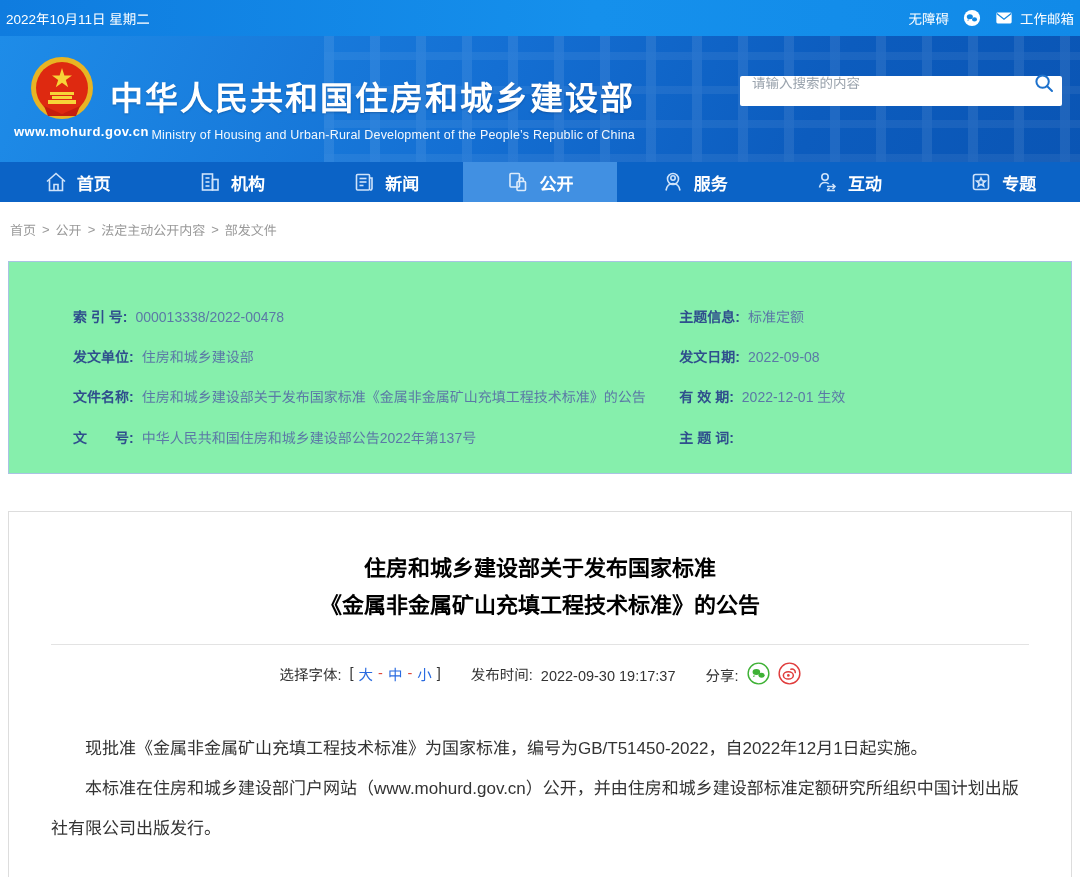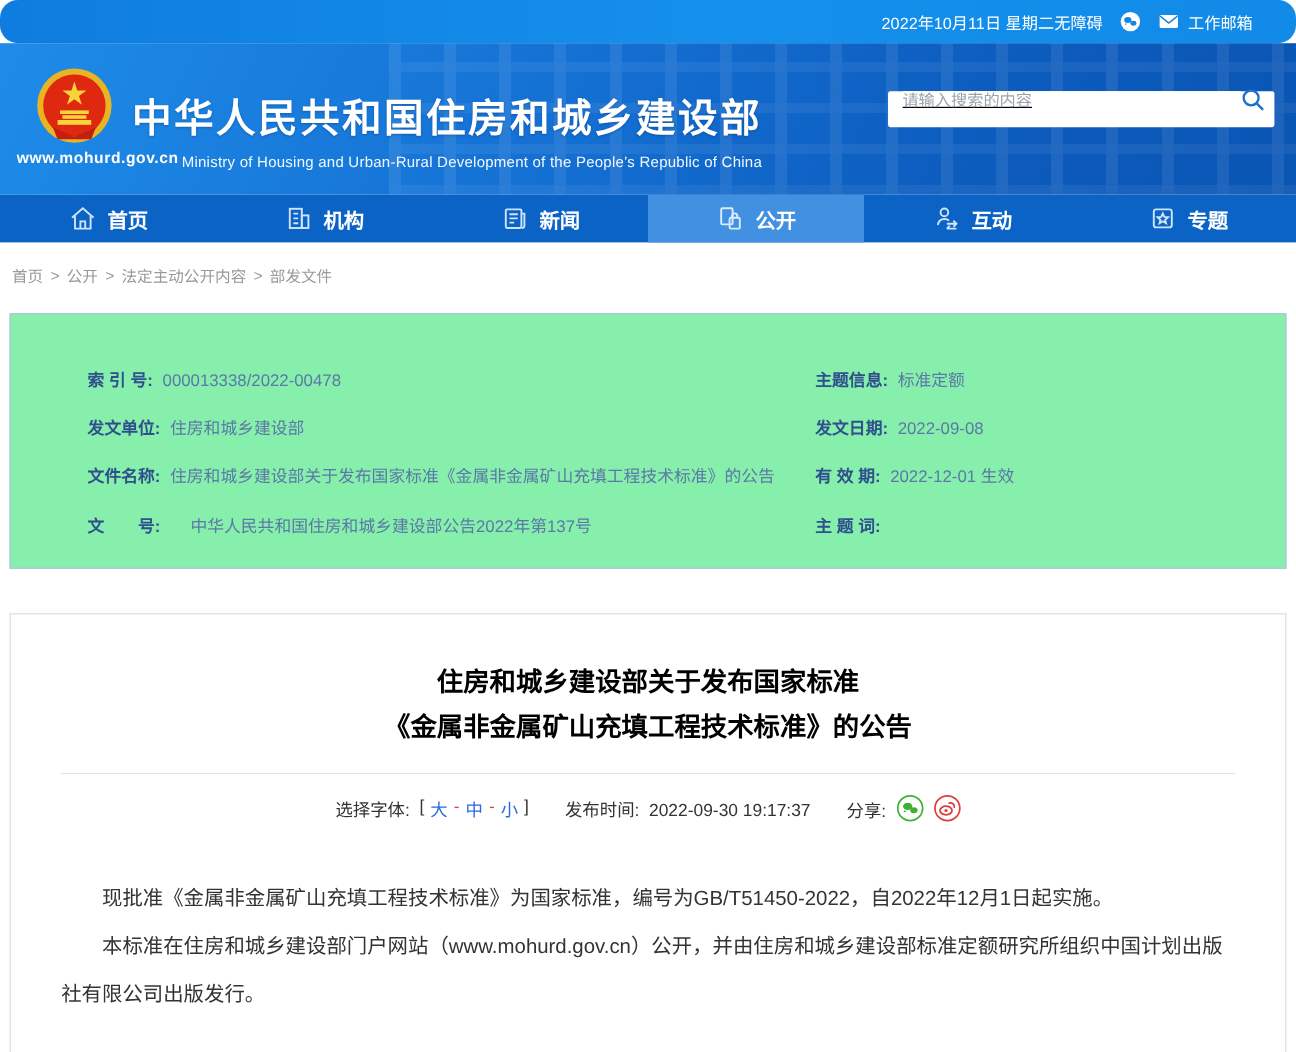--- a/index.html
+++ b/index.html
@@ -1,39 +1,39 @@
 <!DOCTYPE html>
 <html lang="zh-CN"><head>
 <meta charset="utf-8">
 <style>
   * { margin:0; padding:0; box-sizing:border-box; }
   html,body { width:1080px; background:#fff; font-family:"Liberation Sans","DejaVu Sans",sans-serif; }
   .page { width:1080px; height:877px; overflow:hidden; background:#fff; }
 
   
   .topbar { height:36px; background:linear-gradient(90deg,#0f7cdf,#1590ec 55%,#118ae8); color:#fff;
-            display:flex; align-items:center; justify-content:flex-end; padding:0 36px; font-size:13.5px;border-radius:15px; }
+            display:flex; align-items:center; justify-content:space-between; padding:0 6px; font-size:13.5px; }
   .topbar-right { display:flex; align-items:center; gap:14px; }
   .topbar-right a { color:#fff; text-decoration:none; display:flex; align-items:center; gap:6px; }
   .tb-icon { width:18px; height:18px; display:inline-block; }
 
   
   .header { position:relative; height:126px; overflow:hidden;
             background:linear-gradient(115deg,#1e8ce8 0%,#146fd3 45%,#0c5cbe 75%,#0a55b4 100%); }
   .header-texture { position:absolute; right:0; top:0; width:70%; height:100%; opacity:.10; pointer-events:none;
             background:
               repeating-linear-gradient(90deg, rgba(255,255,255,.8) 0 10px, transparent 10px 46px),
               repeating-linear-gradient(0deg, rgba(255,255,255,.6) 0 8px, transparent 8px 34px); }
   .emblem { position:absolute; left:30px; top:20px; width:64px; height:64px; }
   .site-url { position:absolute; left:14px; top:88px; color:#fff; font-weight:bold; font-size:13px; letter-spacing:.5px; }
   .titles { position:absolute; left:110px; top:36px; color:#fff; }
   .site-title { font-size:33px; font-weight:bold; letter-spacing:2px; text-shadow:0 1px 2px rgba(0,40,90,.35); }
   .site-subtitle { margin-top:8px; font-size:12.5px; letter-spacing:.2px; opacity:.95;text-align:right; }
   .search { position:absolute; right:18px; top:40px; width:322px; height:30px; background:#fff; border-radius:2px;
-            display:flex; align-items:center; padding:0 8px 16px 12px;text-decoration:underline; }
+            display:flex; align-items:center; padding:0 8px 16px 12px; }
   .search input { flex:1; border:none; outline:none; font-size:13.5px; color:#333; font-family:inherit; }
   .search input::placeholder { color:#9aa3ad; }
   .search-btn { width:20px; height:20px; cursor:pointer; background:none; border:none; padding:0; }
 
   
   .nav { height:40px; background:#0b63c6; display:flex; }
   .nav-item { flex:1; display:flex; align-items:center; justify-content:center; gap:9px; color:#fff;
               font-size:17px; font-weight:bold; cursor:pointer; }
   .nav-item.active { background:#4190e2; }
   .nav-icon { width:24px; height:24px; }
@@ -41,21 +41,21 @@
   
   .breadcrumb { padding:18px 10px 16px 10px; font-size:13px; color:#999; display:flex; gap:6px; align-items:center; }
   .breadcrumb a { color:#999; text-decoration:none; }
 
   
   .doc-info { margin:6px 8px 0 8px; border:1px solid #a9c3e3; background:#86efac; padding:46px 20px 26px 64px;
               display:flex; font-size:14px; }
   .doc-col-left { width:62%; }
   .doc-col-right { width:38%; }
   .doc-row { display:flex; margin-bottom:22px; line-height:1.3; }
-  .doc-row:last-child { margin-bottom:0;gap:17px; }
+  .doc-row:last-child { margin-bottom:0; }
   .doc-label { color:#2f4f8d; font-weight:bold; white-space:nowrap; margin-right:8px; }
   .doc-value { color:#5b79a6; }
 
   
   .article { margin:37px 8px 0 8px; border:1px solid #ddd; background:#fff; height:427px; padding:38px 30px 0 30px; }
   .article-title { text-align:center; font-size:22px; font-weight:bold; color:#000; line-height:37px;
                    font-family:"Liberation Sans","DejaVu Sans",sans-serif; }
   .article-divider { border:none; border-top:1px solid #e3e3e3; margin:20px 12px 0 12px; }
   .article-meta { margin-top:17px; display:flex; justify-content:center; align-items:center; gap:8px;
                   font-size:14.5px; color:#333; }
@@ -168,20 +168,30 @@
             <rect x="4" y="3.5" width="9.5" height="13.5" rx="1"></rect>
             <rect x="11" y="11.5" width="8.5" height="9" rx="1"></rect>
             <path d="M13 11.5 V10 a2.2 2.2 0 0 1 4.4 0 V11.5"></path>
           </svg>
       </span>
       <span>公开</span>
     </div>
     <div class="nav-item">
       <span class="nav-icon">
         <svg viewBox="0 0 24 24" fill="none" stroke="#cfe3fa" stroke-width="1.6">
+            <circle cx="12" cy="9" r="5.5"></circle>
+            <circle cx="12" cy="8" r="2.2"></circle>
+            <path d="M5 20.5 C6 14.5 9 13.5 12 13.5 C15 13.5 18 14.5 19 20.5"></path>
+          </svg>
+      </span>
+      <span>服务</span>
+    </div>
+    <div class="nav-item">
+      <span class="nav-icon">
+        <svg viewBox="0 0 24 24" fill="none" stroke="#cfe3fa" stroke-width="1.6">
             <circle cx="10" cy="7" r="3.2"></circle>
             <path d="M4.5 17.5 C5.2 13.5 7.5 12.5 10 12.5 C11.5 12.5 12.8 12.8 13.8 13.8"></path>
             <path d="M12 16.5 H20 M17.5 14 L20 16.5 L17.5 19"></path>
             <path d="M20 20.5 H12 M14.5 18 L12 20.5"></path>
           </svg>
       </span>
       <span>互动</span>
     </div>
     <div class="nav-item">
       <span class="nav-icon">

